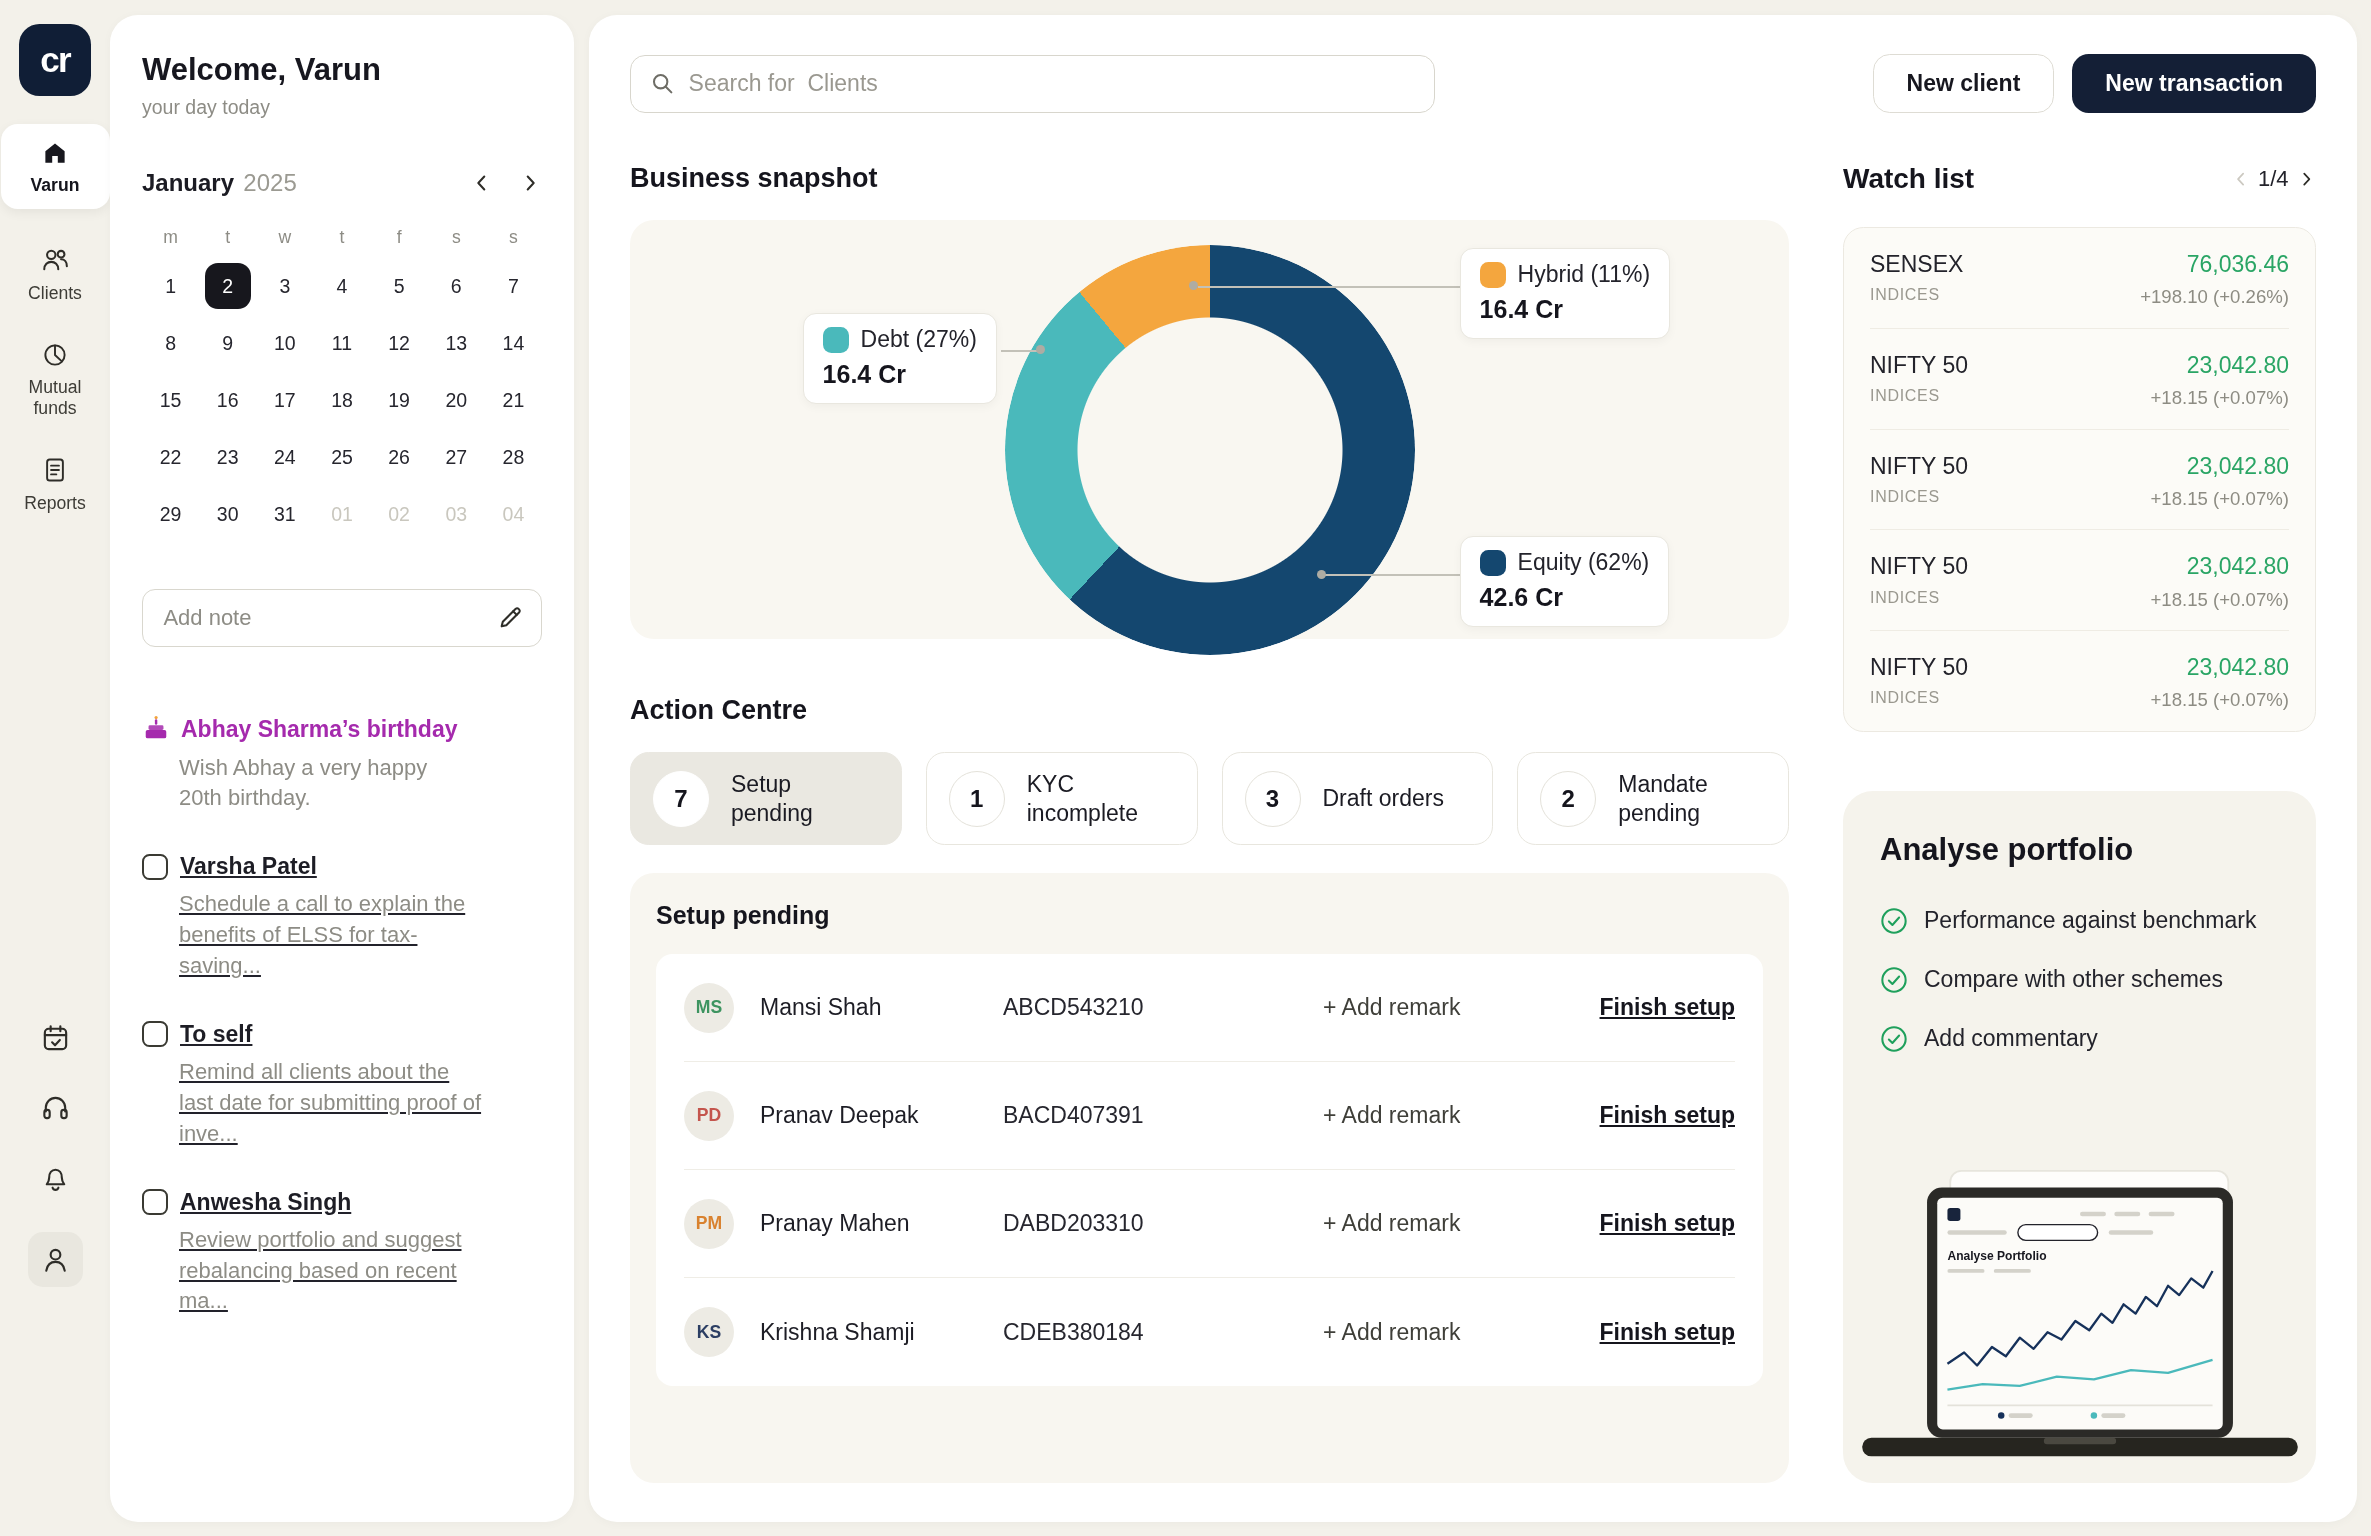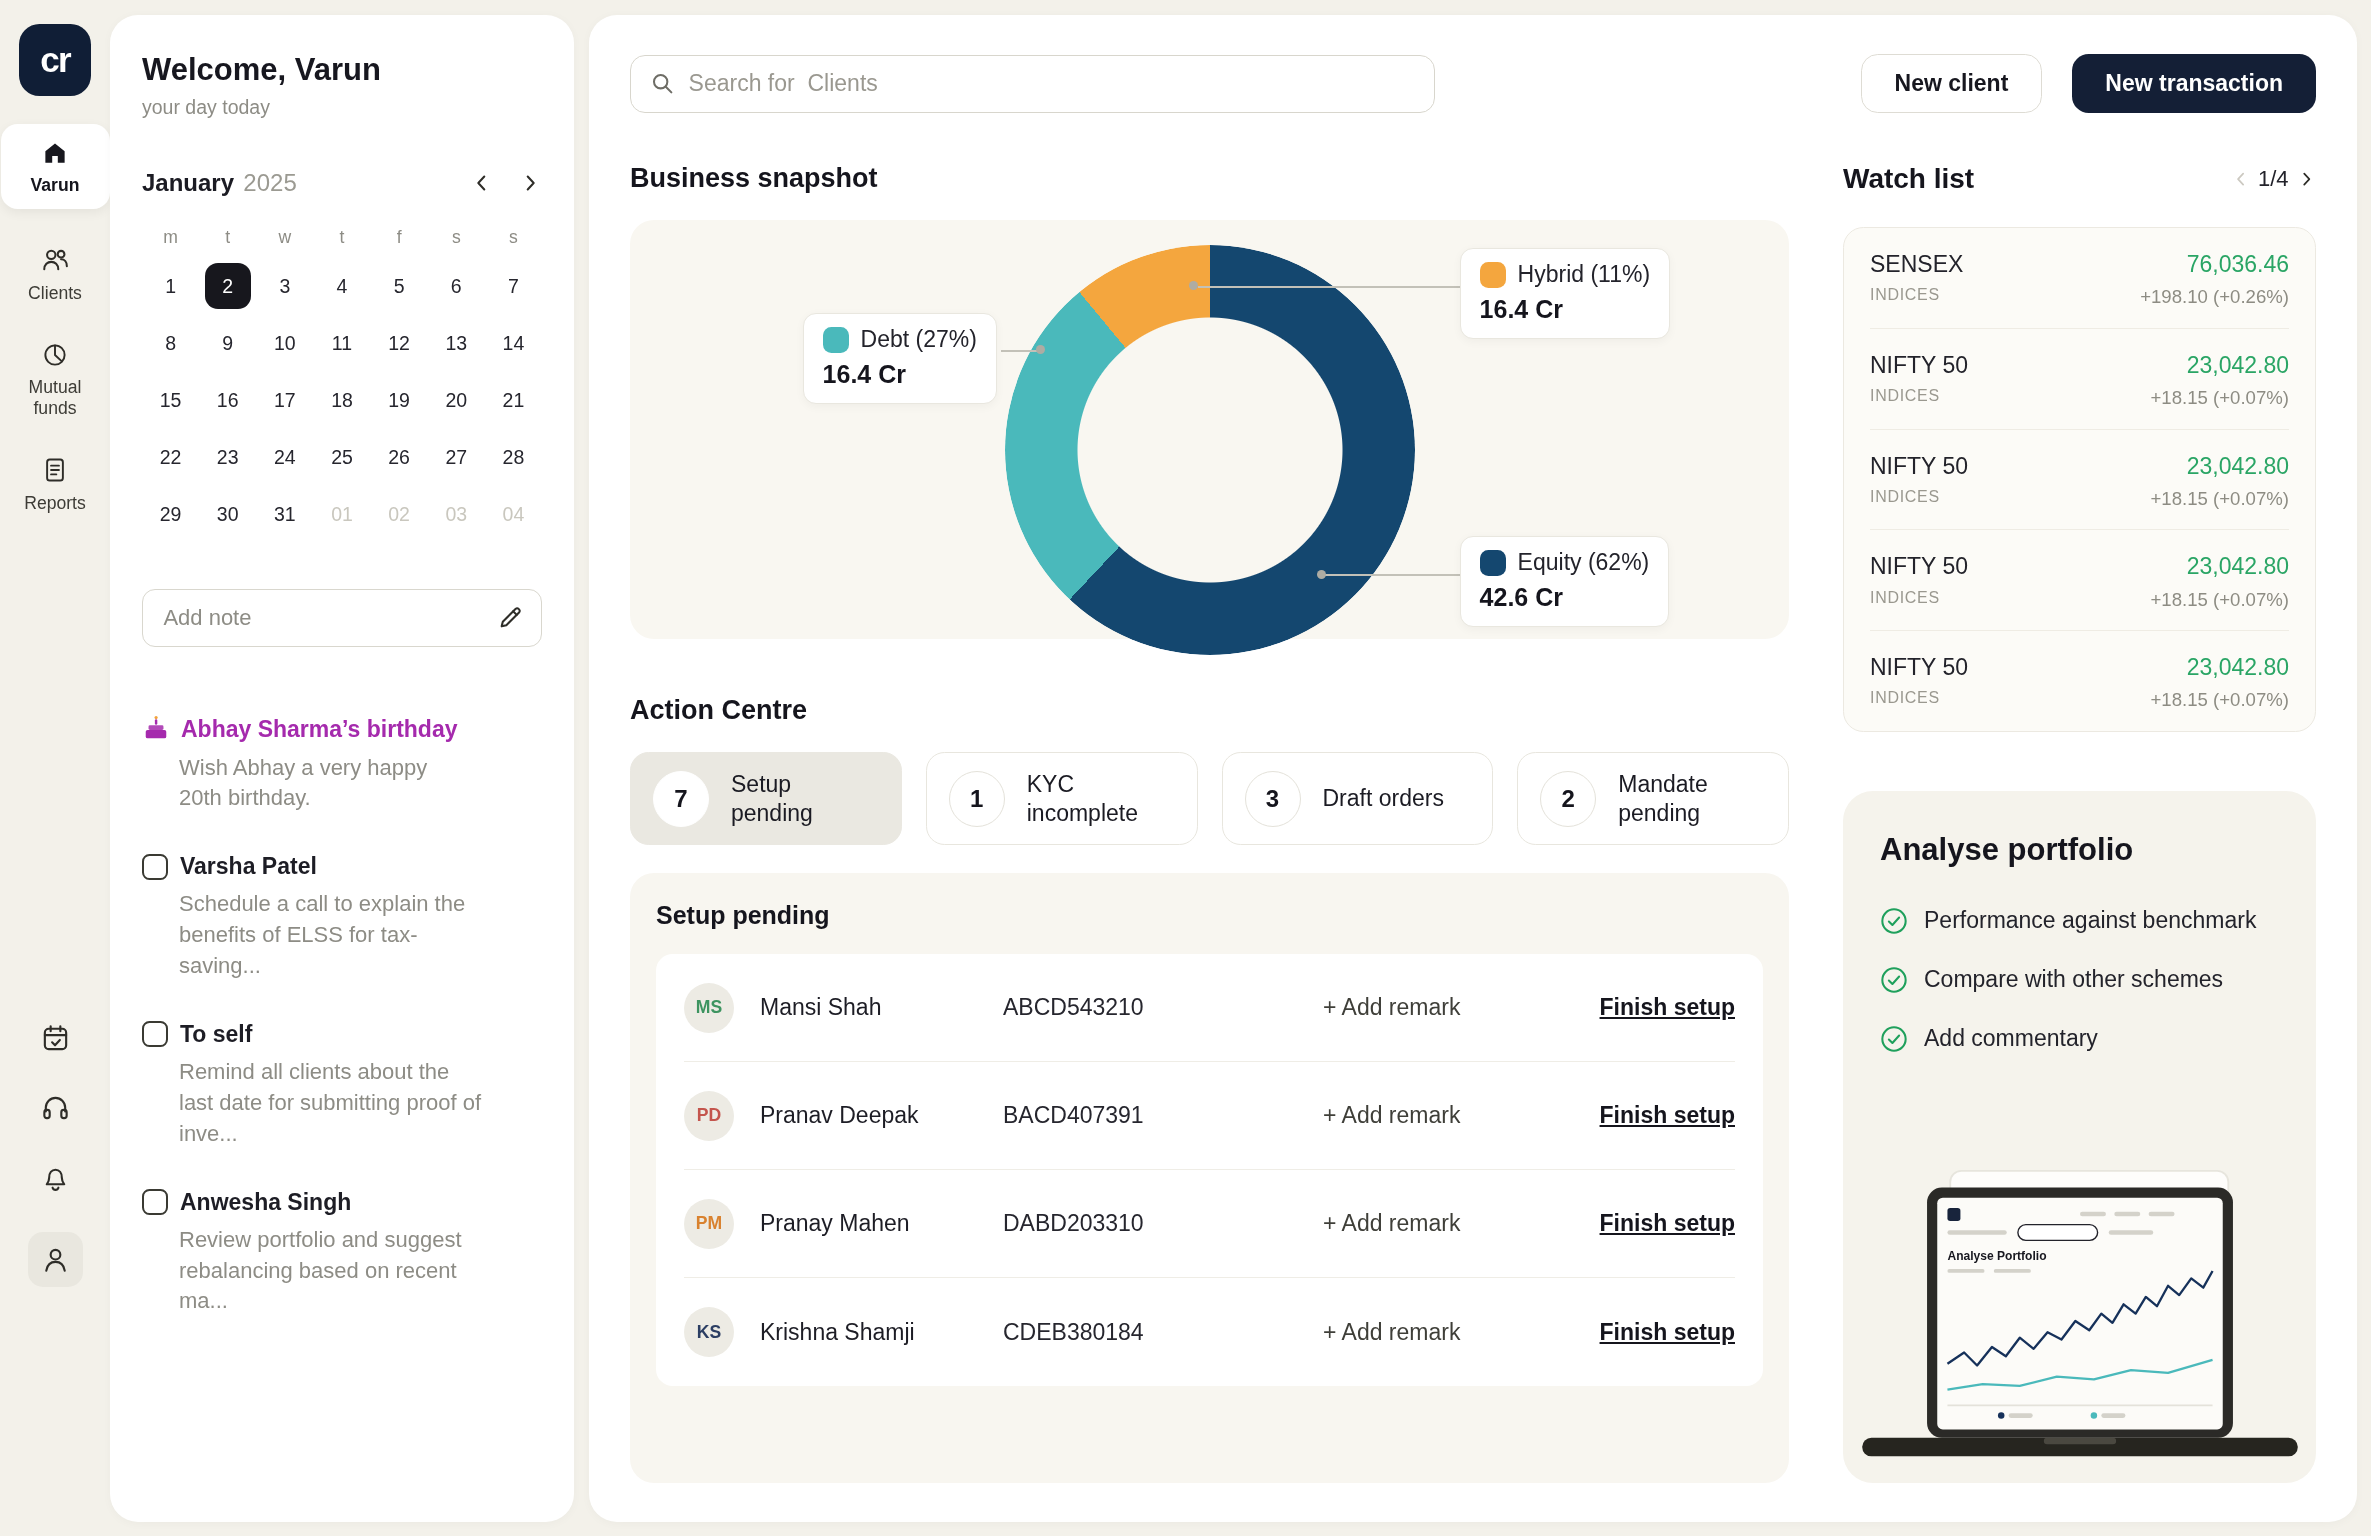--- a/index.html
+++ b/index.html
@@ -34,32 +34,32 @@
   .day-cell.selected { background:#17171d; color:#fff; }
   .day-cell.muted { color:#c9c7be; }
   .note-wrap { margin-top:52px; position:relative; }
   .note-input { width:100%; height:58px; border:1.9px solid #d9d7ce; border-radius:13px; padding:0 56px 0 20.4px; font-size:22px; font-family:inherit; background:transparent; outline:none; color:#22222b; }
   .note-input::placeholder { color:#8d8c85; }
   .note-pencil { position:absolute; right:16.7px; top:14px; }
   .event { margin-top:68px; }
   .event-head { display:flex; align-items:center; gap:11px; }
   .event-title { font-size:23px; font-weight:700; color:#a52aad; }
   .event-desc, .todo-desc { margin:9.3px 0 0 37px; font-size:22px; color:#8d8c85; line-height:1.4; }
-  .todo { margin-top:39px; }
+  .todo { margin-top:39px;text-decoration:underline; }
   .todo-head { display:flex; align-items:center; gap:12px; }
   .todo-check { width:26px; height:26px; border:2.3px solid #3a3a33; border-radius:7.4px; background:#fff; cursor:pointer; flex-shrink:0; }
   .todo-title { font-size:23px; font-weight:700; color:#1d1d25; }
 
   
   .main-card { flex:1; background:#fff; border-radius:28px; margin:15px; padding:39px 41px; box-shadow:0 1.9px 9.3px rgba(0,0,0,.03); display:flex; flex-direction:column; overflow:hidden; }
   .top-row { display:flex; align-items:center; }
   .search-box { width:805px; height:58px; border:1.9px solid #d8d6cd; border-radius:15px; display:flex; align-items:center; gap:13px; padding:0 18.6px; }
   .search-box input { flex:1; border:none; outline:none; font-size:23px; font-family:inherit; background:transparent; color:#22222b; }
   .search-box input::placeholder { color:#9a9890; }
-  .top-actions { margin-left:auto; display:flex; gap:30px; }
+  .top-actions { margin-left:auto; display:flex; gap:18px; }
   .btn { height:59px; padding:0 33px; border-radius:16.7px; font-size:23px; font-weight:600; font-family:inherit; cursor:pointer; }
   .btn-outline { background:#fff; border:1.9px solid #dedcd4; color:#17171f; }
   .btn-dark { background:#141f36; border:none; color:#fff; }
 
   .content-row { display:flex; gap:54px; margin-top:50px; flex:1; min-height:0; }
   .left-col { flex:1; min-width:0; display:flex; flex-direction:column; }
   .right-col { width:473px; flex-shrink:0; display:flex; flex-direction:column; }
   .section-title { font-size:27px; font-weight:700; color:#15151d; }
 
   

